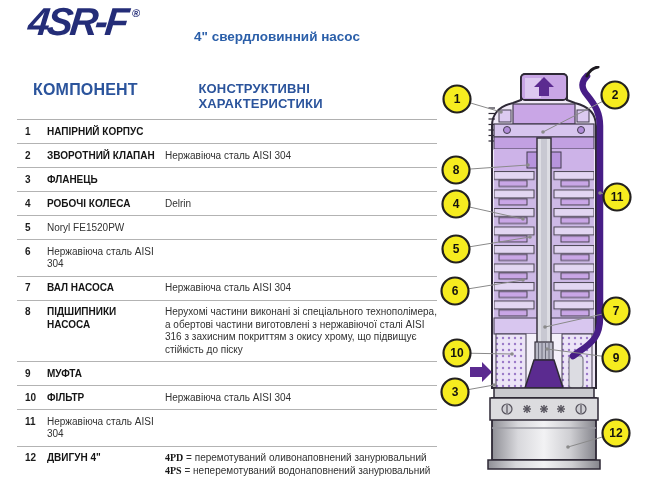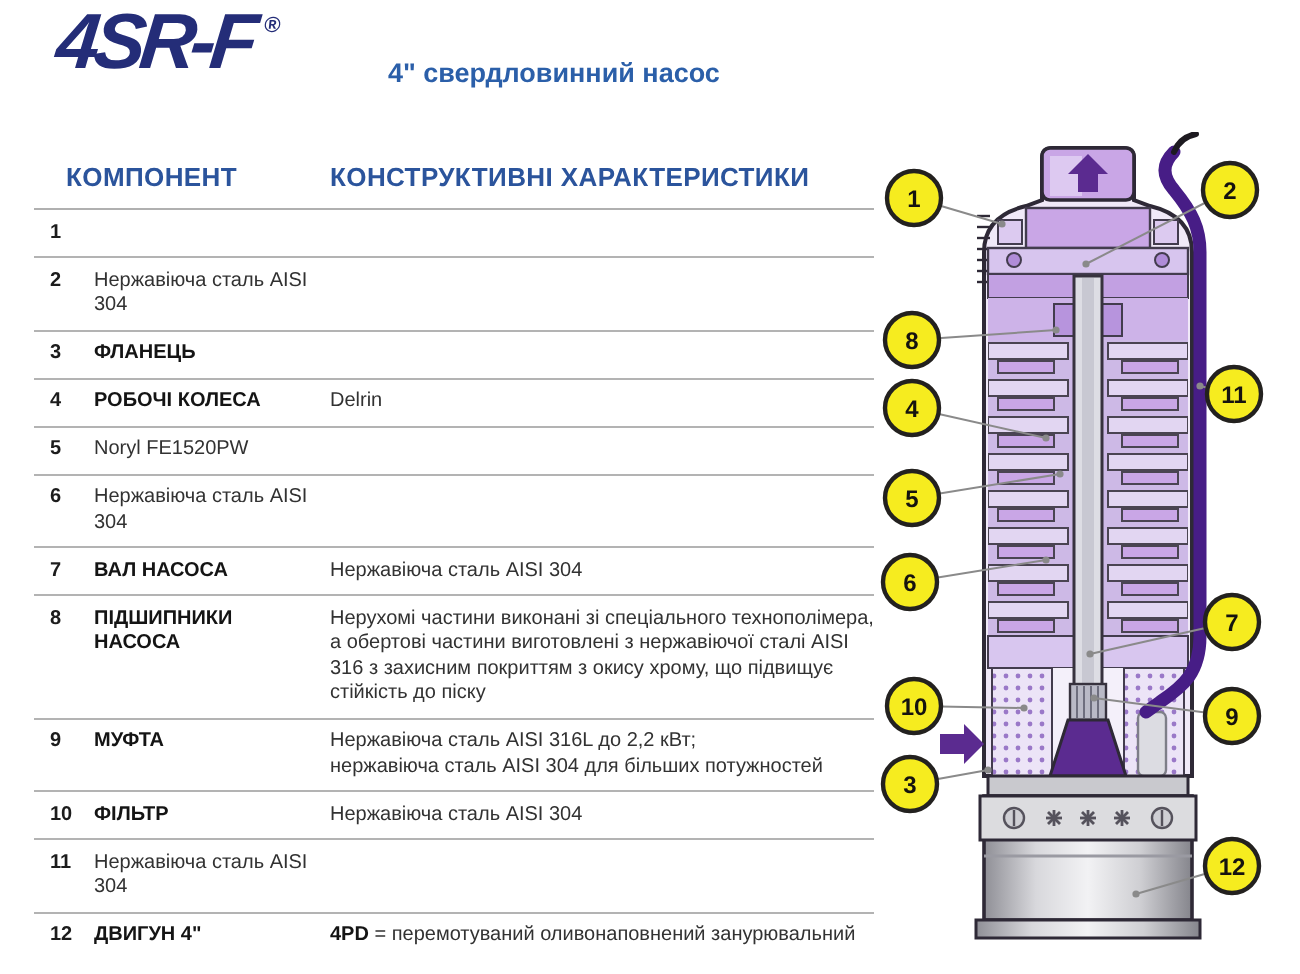--- a/index.html
+++ b/index.html
@@ -21,57 +21,59 @@
     font-size:13.5px; font-weight:bold; color:var(--subtitle-blue,#2b5fa9);
     white-space:nowrap;
   }
   
   .tbl{position:absolute; left:0; top:78px; width:437px;}
   .thead{
     display:flex; align-items:flex-start; padding:3px 0 8px 17px;
     border-bottom:1.5px solid #b0b0b0; width:420px; margin-left:0;
   }
   .thead{margin-left:17px; padding-left:0;}
-  .th1{margin-left:16px; width:132px; font-size:13px; font-weight:bold;
+  .th1{margin-left:16px; width:132px; font-size:16px; font-weight:bold;
        color:var(--accent-blue,#2b549c); letter-spacing:.2px;}
-  .th2{font-size:13px; font-weight:bold; color:var(--accent-blue,#2b549c); letter-spacing:.2px;}
+  .th2{font-size:13px; font-weight:bold; color:var(--accent-blue,#2b549c); letter-spacing:.2px;margin-left:34px;}
   .trow{
     display:grid; grid-template-columns:30px 118px 1fr;
     padding:5.5px 0 5px 0; border-bottom:1.5px solid #b3b3b3;
     margin-left:17px; width:420px; align-items:start;
   }
   .trow:last-child{border-bottom:none;}
   .tnum{padding-left:8px; font-weight:bold; font-size:10px; line-height:12.5px;}
   .tname{font-weight:bold; font-size:10px; line-height:12.5px; padding-right:8px; color:#141414;}
   .tdesc{font-size:10px; line-height:12.5px; color:#323232; white-space:pre-line;}
   .tdesc.nowrap div{white-space:nowrap;}
-  .tdesc b{color:#141414;}
+  .tdesc b{color:#141414;font-family:Liberation Serif, serif;}
   
   .diagram{position:absolute; left:435px; top:66px; width:215px; height:412px;}
   .callout-text{font-family:"Liberation Sans",sans-serif; font-weight:bold; font-size:12px; fill:#15130f;}
 </style>
 </head>
 <body>
 
 <div id="page">
 
   <div class="logo"><span>4SR-F</span><sup>®</sup></div>
   <div class="subtitle">4" свердловинний насос</div>
 
   <div class="tbl">
     <div class="thead">
       <span class="th1">КОМПОНЕНТ</span>
       <span class="th2">КОНСТРУКТИВНІ ХАРАКТЕРИСТИКИ</span>
     </div>
     <div>
         <div class="trow">
           <span class="tnum">1</span>
+          <span class="tname">НАПІРНИЙ КОРПУС</span>
         </div>
         <div class="trow">
           <span class="tnum">2</span>
+          <span class="tname">ЗВОРОТНИЙ КЛАПАН</span>
           <span class="tdesc">Нержавіюча сталь AISI 304</span>
         </div>
         <div class="trow">
           <span class="tnum">3</span>
           <span class="tname">ФЛАНЕЦЬ</span>
         </div>
         <div class="trow">
           <span class="tnum">4</span>
           <span class="tname">РОБОЧІ КОЛЕСА</span>
           <span class="tdesc">Delrin</span>
@@ -90,36 +92,34 @@
           <span class="tdesc">Нержавіюча сталь AISI 304</span>
         </div>
         <div class="trow">
           <span class="tnum">8</span>
           <span class="tname">ПІДШИПНИКИ НАСОСА</span>
           <span class="tdesc">Нерухомі частини виконані зі спеціального технополімера, а обертові частини виготовлені з нержавіючої сталі AISI 316 з захисним покриттям з окису хрому, що підвищує стійкість до піску</span>
         </div>
         <div class="trow">
           <span class="tnum">9</span>
           <span class="tname">МУФТА</span>
-          <span class="tdesc">Нержавіюча сталь AISI 316L до 2,2 кВт;
-нержавіюча сталь AISI 304 для більших потужностей</span>
         </div>
         <div class="trow">
           <span class="tnum">10</span>
           <span class="tname">ФІЛЬТР</span>
           <span class="tdesc">Нержавіюча сталь AISI 304</span>
         </div>
         <div class="trow">
           <span class="tnum">11</span>
           <span class="tdesc">Нержавіюча сталь AISI 304</span>
         </div>
         <div class="trow">
           <span class="tnum">12</span>
           <span class="tname">ДВИГУН 4"</span>
-          <span class="tdesc nowrap"><div><b>4PD</b> = перемотуваний оливонаповнений занурювальний</div></span>
+          <span class="tdesc nowrap"><div><b>4PD</b> = перемотуваний оливонаповнений занурювальний</div><div><b>4PS</b> = неперемотуваний водонаповнений занурювальний</div></span>
         </div>
       </div>
   </div>
 
   <svg class="diagram" viewBox="0 0 215 412" width="215" height="412" xmlns="http://www.w3.org/2000/svg">
     <defs>
       <linearGradient id="metalGrad" x1="0" y1="0" x2="1" y2="0">
         <stop offset="0" stop-color="#8f8f96"></stop>
           <stop offset="0.25" stop-color="#d8d8dc"></stop>
         <stop offset="0.5" stop-color="#f2f2f4"></stop>

